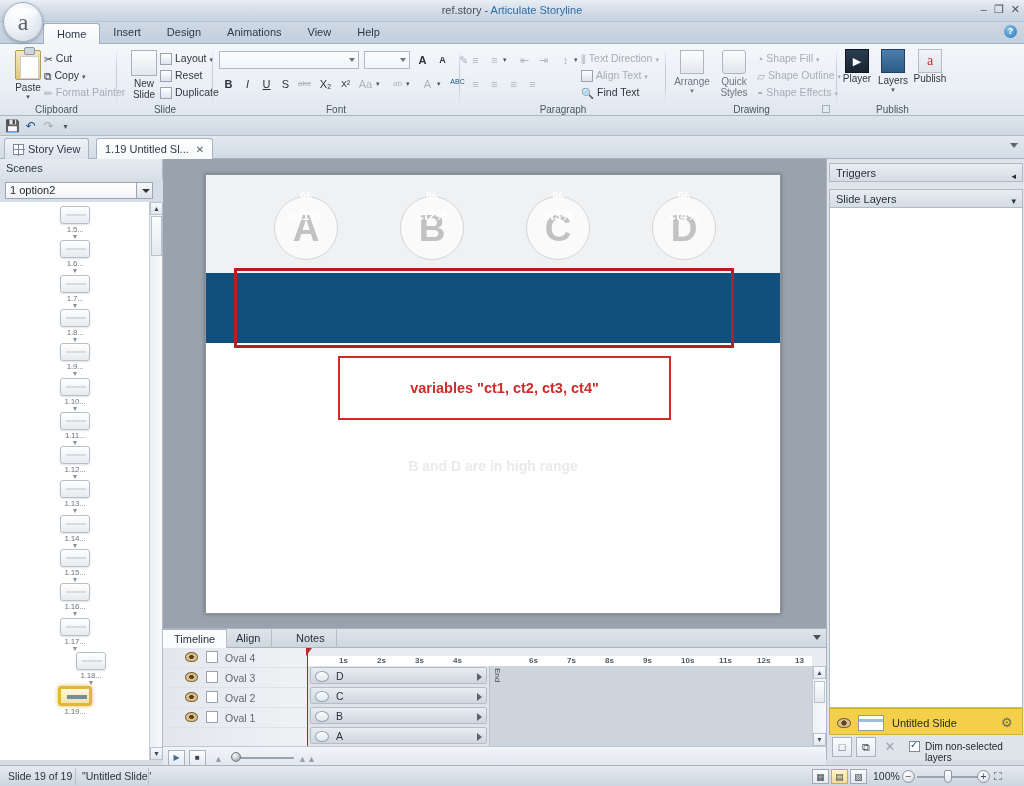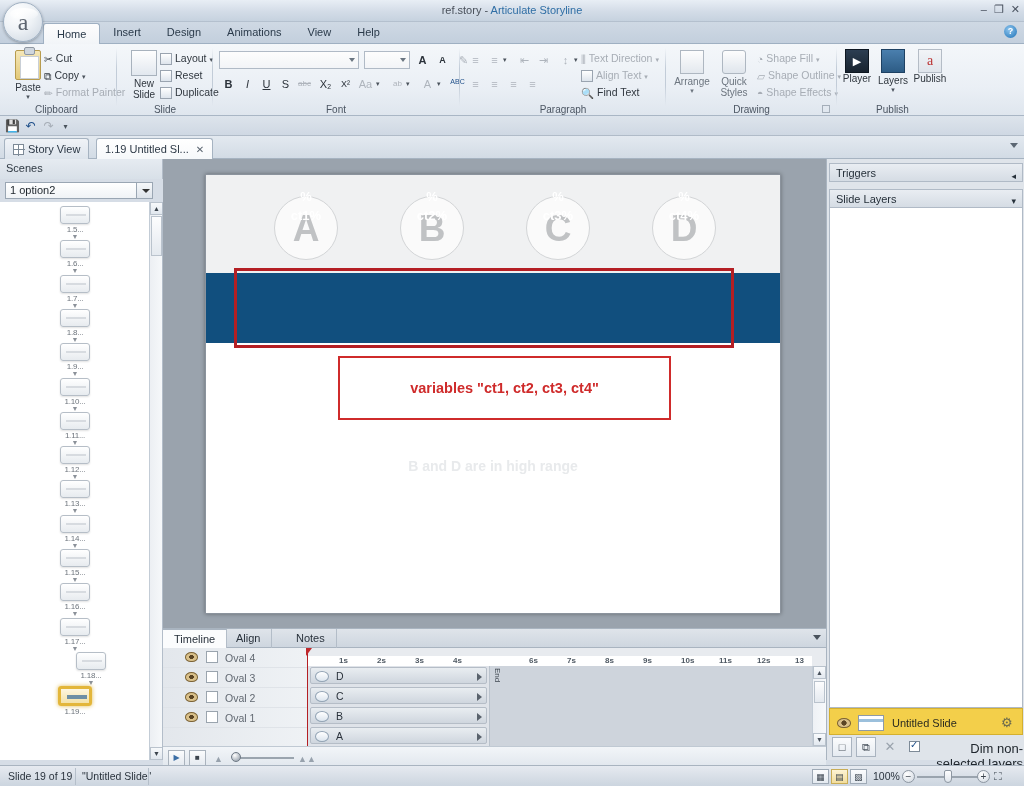--- a/index.html
+++ b/index.html
@@ -807,21 +807,21 @@
       <div class="lt-btn" style="left:3px;">
           <span style="display:block;text-align:center;line-height:18px;color:#4a535d;">□</span>
         </div>
       <div class="lt-btn" style="left:27px;">
           <span style="display:block;text-align:center;line-height:18px;color:#4a535d;">⧉</span>
         </div>
       <div class="lt-btn" style="left:51px;border-color:transparent;background:none;">
           <span style="display:block;text-align:center;line-height:18px;color:#9aa3ad;font-size:13px;">✕</span>
         </div>
       <div class="chk" style="left:80px;top:4px;"></div>
-      <div style="position:absolute;left:96px;top:4px;font-size:13px;color:#20272e;text-align:right;">Dim non-selected layers</div>
+      <div style="position:absolute;left:96px;top:4px;font-size:10px;color:#20272e;">Dim non-selected layers</div>
     </div>
   </div>
 
   <div class="status">
     <div class="st-cell" style="left:8px;">Slide 19 of 19</div>
     <div class="st-sep" style="left:75px;"></div>
     <div class="st-cell" style="left:82px;">"Untitled Slide"</div>
     <div class="st-sep" style="left:148px;"></div>
 
     <div class="vbtn" style="left:812px;">

